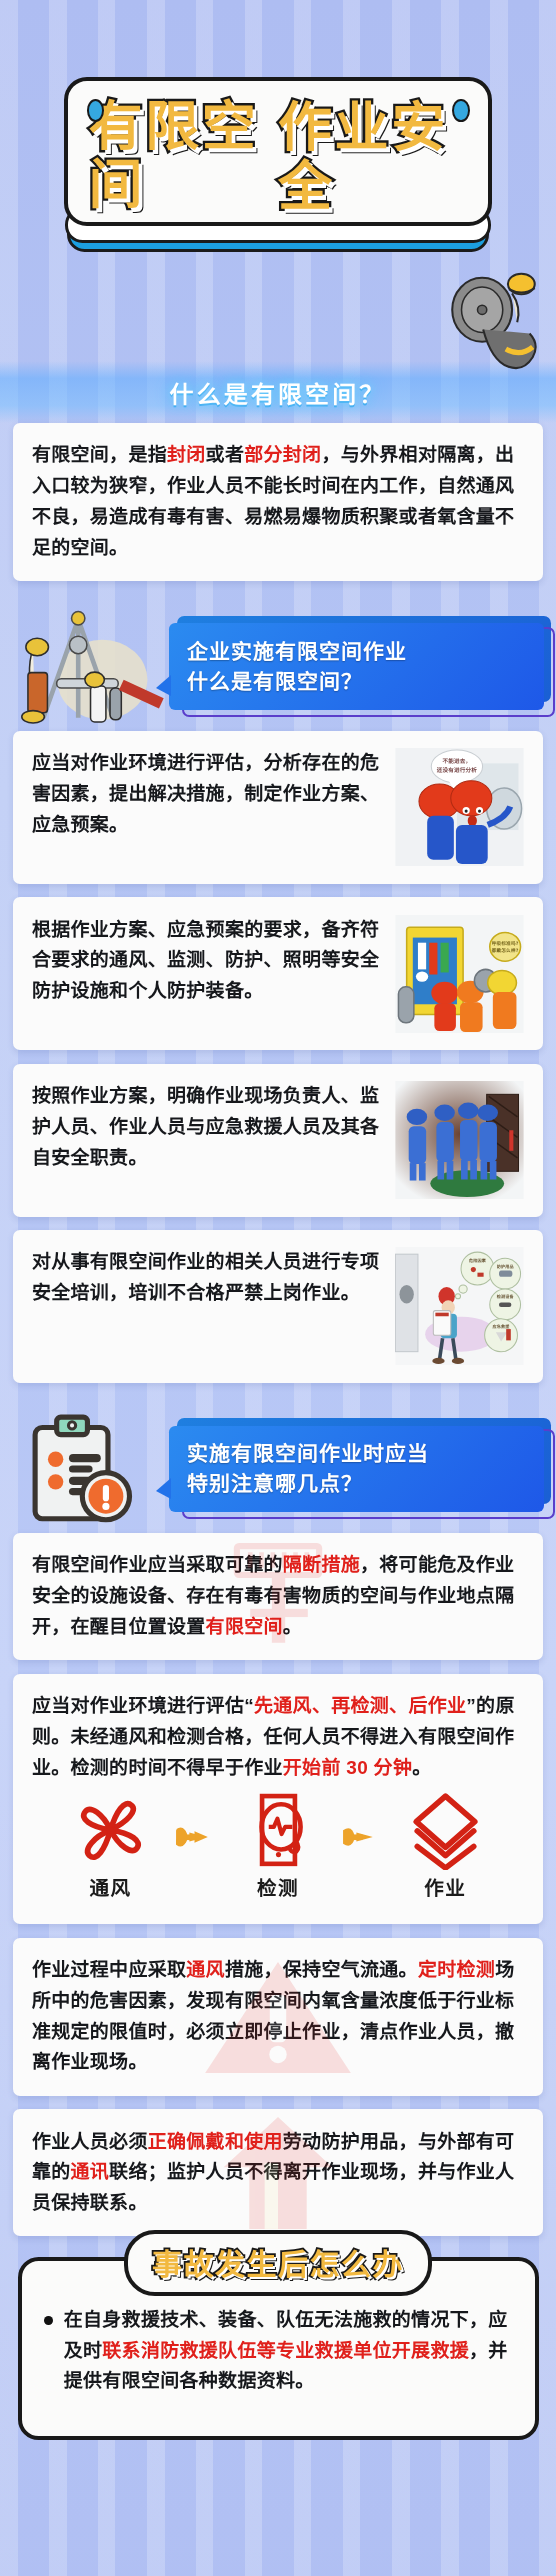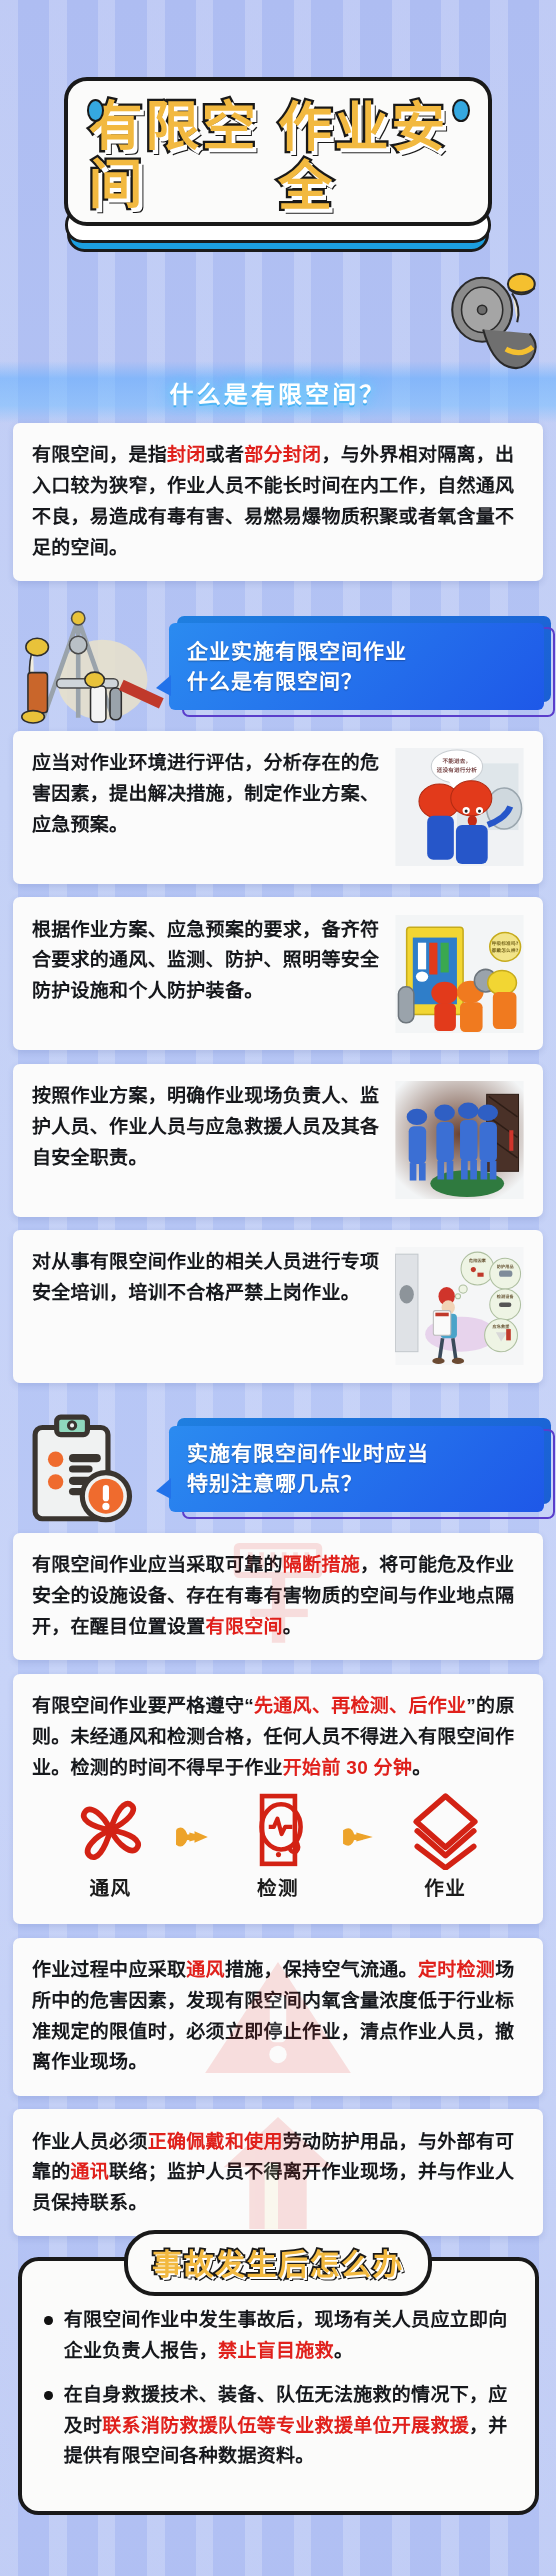--- a/index.html
+++ b/index.html
@@ -513,21 +513,21 @@
     <svg class="card-watermark" width="144" height="108" viewBox="0 0 280 210">
       <rect x="60" y="6" width="160" height="56" rx="4" fill="none" stroke="#e0201b" stroke-width="12"></rect>
       <path d="M86 18 v30 M108 18 v30 M130 18 v30 M152 18 v30 M174 18 v30 M196 18 v30" stroke="#e0201b" stroke-width="9"></path>
       <rect x="128" y="62" width="26" height="132" fill="#e0201b"></rect>
       <rect x="86" y="128" width="112" height="16" fill="#e0201b"></rect>
     </svg>
     <div class="card-text"><span>有限空间作业应当采取可靠的</span><em>隔断措施</em><span>，将可能危及作业安全的设施设备、存在有毒有害物质的空间与作业地点隔开，在醒目位置设置</span><em>有限空间</em><span>。</span></div>
   </div>
 
   <div class="card wide">
-    <div class="card-text"><span>有限空间作业要严格遵守“</span><em>先通风、再检测、后作业</em><span>”的原则。未经通风和检测合格，任何人员不得进入有限空间作业。检测的时间不得早于作业</span><em>开始前 30 分钟</em><span>。</span></div>
+    <div class="card-text"><span>应当对作业环境进行评估“</span><em>先通风、再检测、后作业</em><span>”的原则。未经通风和检测合格，任何人员不得进入有限空间作业。检测的时间不得早于作业</span><em>开始前 30 分钟</em><span>。</span></div>
     <div class="flow">
 
       <div class="flow-item">
         <svg width="77" height="77" viewBox="0 0 150 150">
           <g fill="none" stroke="#d32214" stroke-width="11" stroke-linecap="round">
             <path d="M75 72 C60 40 36 24 26 36 C14 50 36 66 75 72Z"></path>
             <path d="M75 72 C108 56 128 34 116 24 C102 12 86 36 75 72Z"></path>
             <path d="M75 72 C42 86 22 110 34 122 C48 134 64 110 75 72Z"></path>
             <path d="M75 72 C92 104 116 120 126 108 C138 94 114 78 75 72Z"></path>
           </g>
@@ -595,21 +595,20 @@
     <div class="card-text"><span>作业人员必须</span><em>正确佩戴和使用</em><span>劳动防护用品，与外部有可靠的</span><em>通讯</em><span>联络；监护人员不得离开作业现场，并与作业人员保持联系。</span></div>
   </div>
 
   <div class="final-wrap">
 
     <div class="final-badge">
       <span>事故发生后怎么办</span>
     </div>
     <div class="final-card">
       <ul class="final-list">
-        <li><span>有限空间作业中发生事故后，现场有关人员应立即向企业负责人报告，</span><em>禁止盲目施救</em><span>。</span></li>
         <li><span>在自身救援技术、装备、队伍无法施救的情况下，应及时</span><em>联系消防救援队伍等专业救援单位开展救援</em><span>，并提供有限空间各种数据资料。</span></li>
 
       </ul>
     </div>
   </div>
 
 </div>
 
 
 </body></html>

